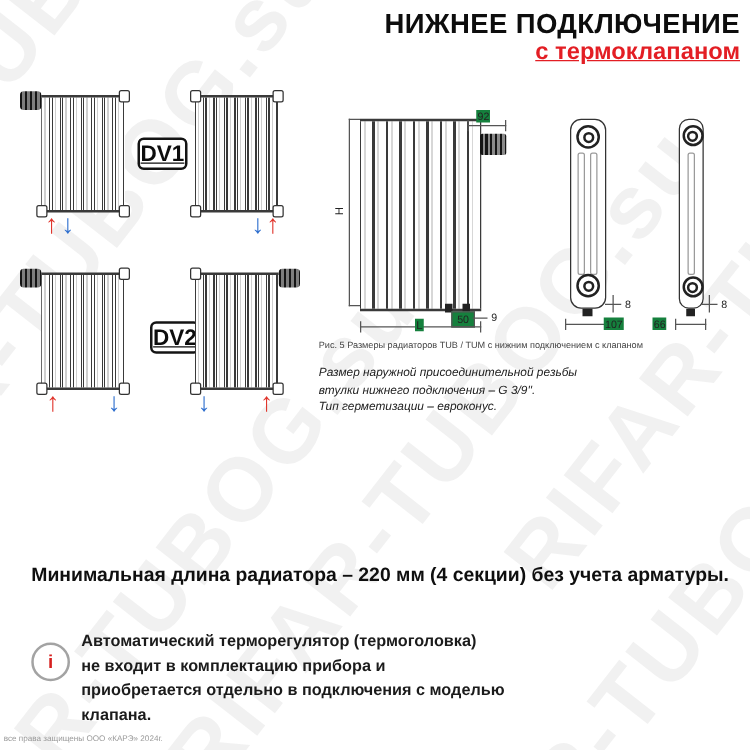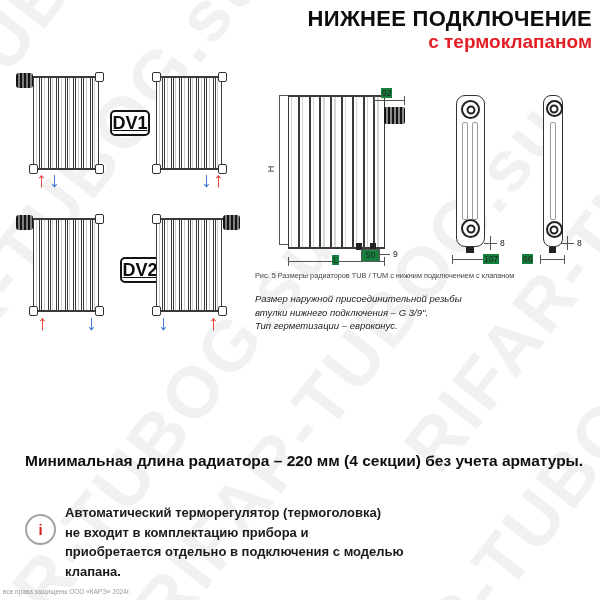--- a/index.html
+++ b/index.html
@@ -4,21 +4,21 @@
 <style>
   html,body{margin:0;padding:0;background:#fff;}
   .page{position:relative;width:600px;height:600px;background:#fff;overflow:hidden;
         font-family:"Liberation Sans",sans-serif;color:#111;}
   
   .wm{position:absolute;font-size:72px;font-weight:800;letter-spacing:3px;
       color:rgba(60,55,50,0.07);white-space:nowrap;
       transform:rotate(-52deg);transform-origin:left center;pointer-events:none;}
   
   .title1{position:absolute;top:6px;right:8px;font-size:22px;font-weight:800;letter-spacing:.3px;color:#0d0d0d;}
-  .title2{position:absolute;top:31px;right:8px;font-size:19px;font-weight:800;color:#e31e24;}
+  .title2{position:absolute;top:31px;right:8px;font-size:19px;font-weight:800;color:#e31e24;text-decoration:underline;}
   
   .rad{position:absolute;width:67px;height:94px;}
   .rad-body{position:absolute;left:0;top:0;right:0;bottom:0;
       border-top:2px solid #3a3a3a;border-bottom:2px solid #3a3a3a;
       background:repeating-linear-gradient(90deg,
         #3a3a3a 0px,#3a3a3a 1px,#ffffff 1px,#ffffff 2.6px,
         #cfcfcf 2.6px,#cfcfcf 3.6px,#ffffff 3.6px,#ffffff 6.4px,
         #3a3a3a 6.4px,#3a3a3a 7.4px,#ffffff 7.4px,#ffffff 8.4px);}
   .cap{position:absolute;width:7px;height:8px;background:#fff;border:1.5px solid #333;border-radius:2px;}
   .cap.tl{top:-4px;left:-4px}.cap.tr{top:-4px;right:-4px}

